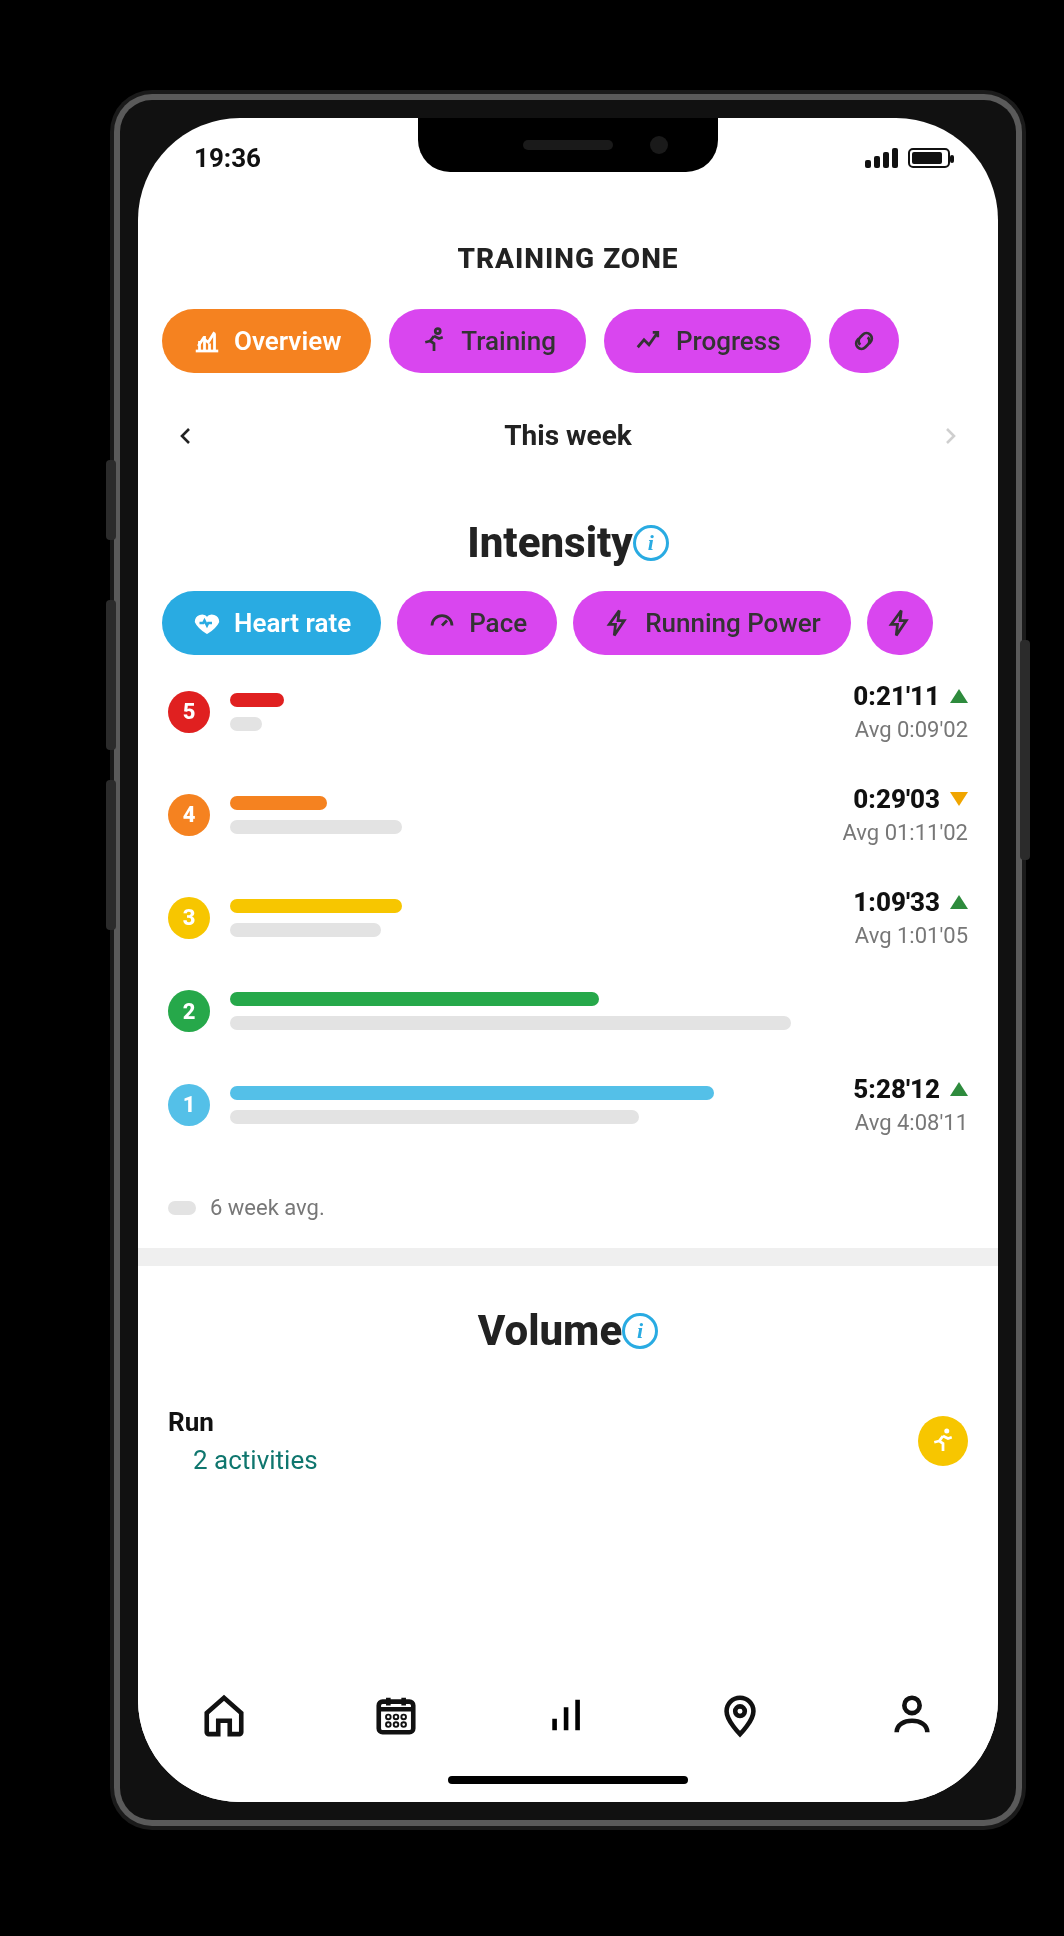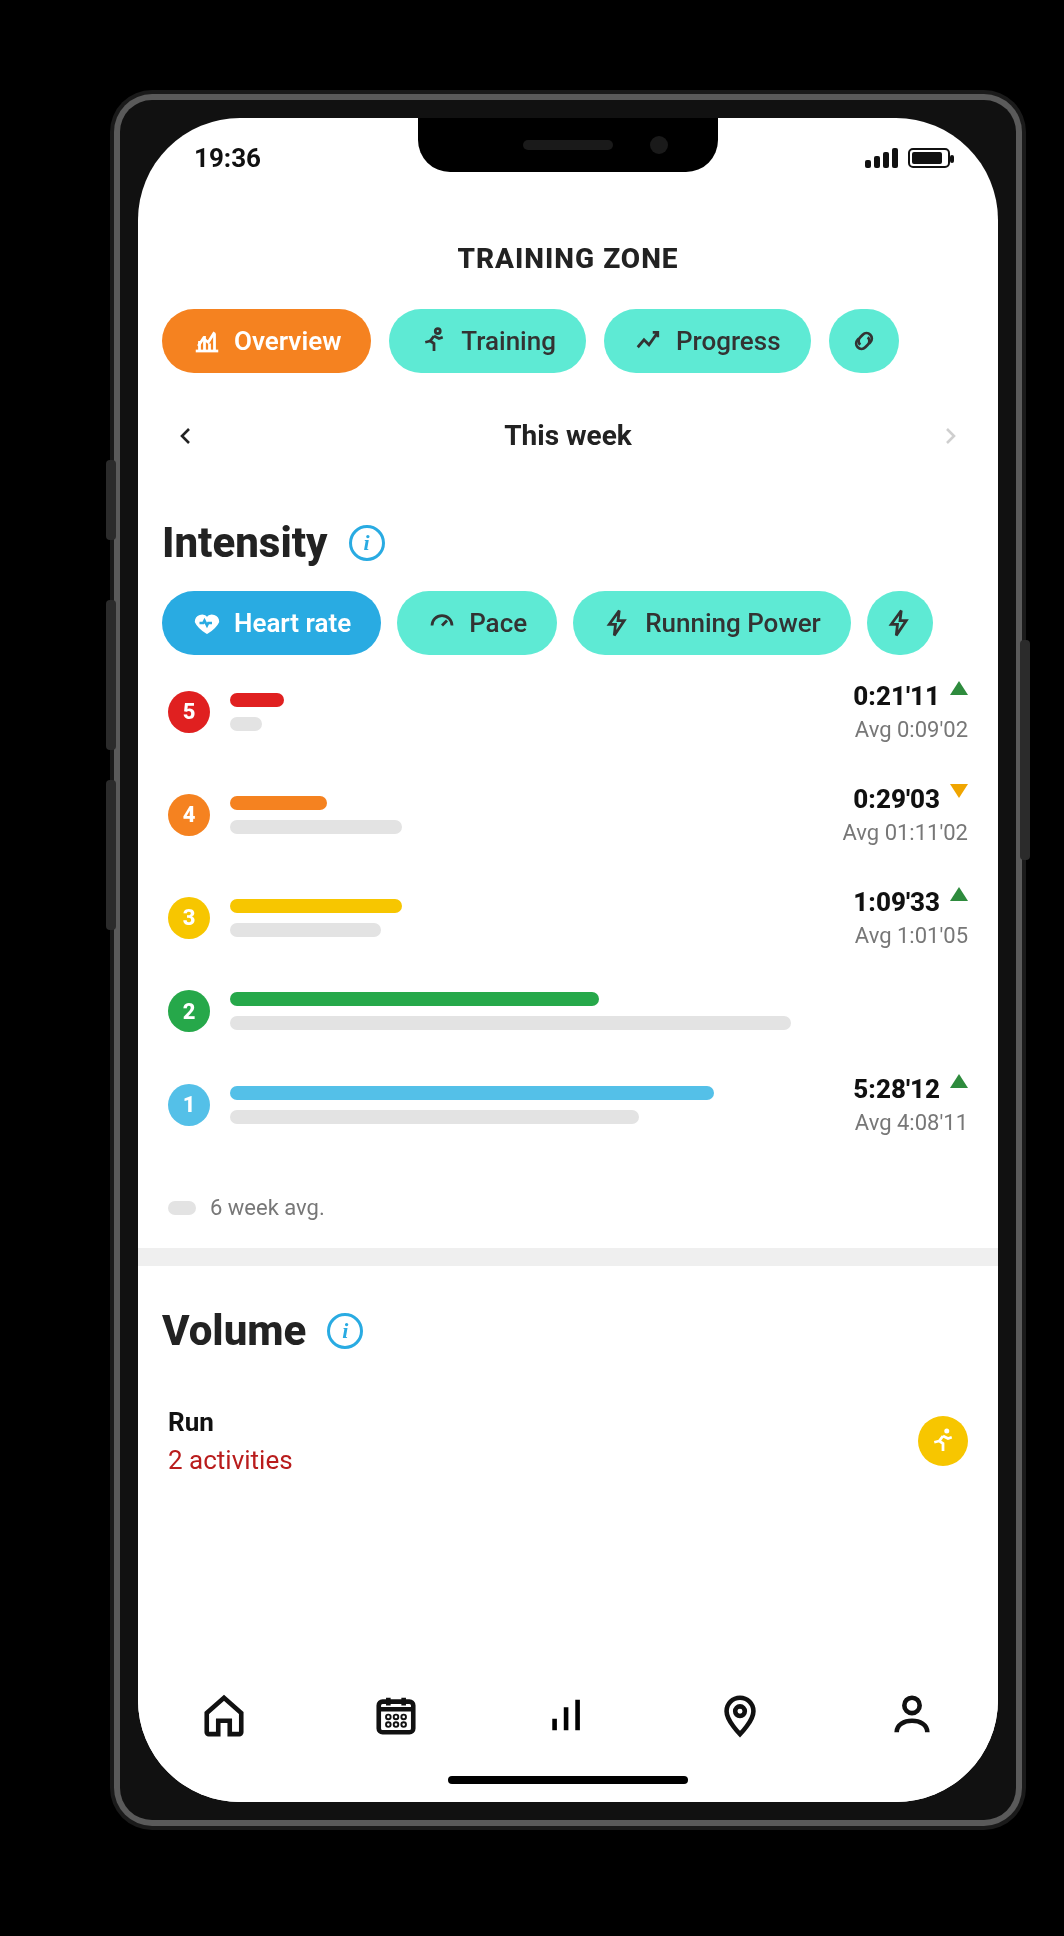--- a/index.html
+++ b/index.html
@@ -62,66 +62,66 @@
   
   .content { position:absolute; top:80px; left:0; right:0; bottom:110px; overflow:hidden; }
 
   .page-title { text-align:center; font-size:28px; font-weight:800; letter-spacing:1px; color:#222; padding:44px 4px 34px; }
 
   
   .pills { display:flex; gap:18px; padding:0 24px; overflow:hidden; }
   .pill {
     flex: 0 0 auto;
     height: 64px; border-radius: 32px;
-    background: #5eead4; color:#333;
+    background: #d946ef; color:#333;
     display:flex; align-items:center; gap:12px;
     padding: 0 30px; font-size:26px; font-weight:500;
     white-space:nowrap;
   }
   .pill.active { background:#f58220; color:#fff; font-weight:600; }
   .pill.blue-active { background:#29abe2; color:#fff; font-weight:600; }
   .pill .ico { width:30px; height:30px; display:flex; align-items:center; justify-content:center; }
   .pill svg { width:30px; height:30px; }
 
   
   .weeknav { display:flex; align-items:center; justify-content:space-between; padding:46px 36px 10px; }
   .weeknav .chev { width:24px; height:24px; }
   .weeknav .chev svg { stroke:#222; }
   .weeknav .chev.disabled svg { stroke:#cfcfcf; }
   .week-label { font-size:28px; font-weight:700; color:#222; }
 
   
-  .section-hdr { display:flex; align-items:center; justify-content:flex-start; padding:56px 24px 24px;gap:21px; }
+  .section-hdr { display:flex; align-items:center; justify-content:center; padding:56px 30px 24px; }
   .section-title { font-size:42px; font-weight:800; color:#222; }
   .info-btn { width:36px; height:36px; border:3px solid #29abe2; border-radius:50%; color:#29abe2; display:flex; align-items:center; justify-content:center; font-weight:700; font-size:22px; font-family:Georgia, serif; font-style:italic; }
 
   
   .zones { padding: 26px 30px 10px; }
   .zone-row { display:flex; align-items:center; gap:20px; margin-bottom:42px; }
   .zone-badge { width:42px; height:42px; border-radius:50%; color:#fff; font-weight:800; font-size:22px; display:flex; align-items:center; justify-content:center; }
   .bars { flex:1; display:flex; flex-direction:column; gap:10px; }
   .bar { height:14px; border-radius:7px; }
   .bar-bg { background:#e3e3e3; }
   .zone-values { text-align:right; min-width:180px; }
-  .val-main { font-size:26px; font-weight:800; color:#111; display:flex; justify-content:flex-end; gap:10px; }
+  .val-main { font-size:26px; font-weight:800; color:#111; display:flex; align-items:center; justify-content:flex-end; gap:10px; }
   .val-sub { font-size:22px; color:#777; margin-top:6px; }
   .tri { width:0; height:0; border-left:9px solid transparent; border-right:9px solid transparent; }
   .tri-up { border-bottom:14px solid #2e8b3d; }
   .tri-down { border-top:14px solid #f0a500; }
 
   .legend-row { display:flex; align-items:center; gap:14px; padding:8px 30px 28px; color:#777; font-size:22px; }
   .legend-swatch { width:28px; height:14px; border-radius:7px; background:#e3e3e3; }
 
   .thick-divider { height:18px; background:#efefef; }
 
   
   .volume-block { padding: 0 30px 0; }
   .vol-row { display:flex; align-items:center; justify-content:space-between; padding-top:28px; }
   .vol-left .sport { font-size:26px; font-weight:700; color:#111; }
-  .vol-left .acts { font-size:26px; color:#b91c1c; margin-top:8px; }
+  .vol-left .acts { font-size:26px; color:#0f766e; margin-top:8px;margin-left:25px; }
   .run-badge { width:50px; height:50px; border-radius:50%; background:#f7c600; display:flex; align-items:center; justify-content:center; }
   .run-badge svg { width:30px; height:30px; fill:#fff; }
 
   
   .tabbar { position:absolute; bottom:0; left:0; right:0; height:130px; background:#fff; display:flex; align-items:flex-start; justify-content:space-around; padding-top:14px; border-top:1px solid rgba(0,0,0,0); }
   .tabbar .tab { width:56px; height:56px; display:flex; align-items:center; justify-content:center; }
   .tabbar svg { width:46px; height:46px; stroke:#111; fill:none; stroke-width:2.4; }
   .tab.active svg { stroke:#000; }
   .home-indicator { position:absolute; bottom:18px; left:50%; transform:translateX(-50%); width:240px; height:8px; background:#000; border-radius:4px; }
 

